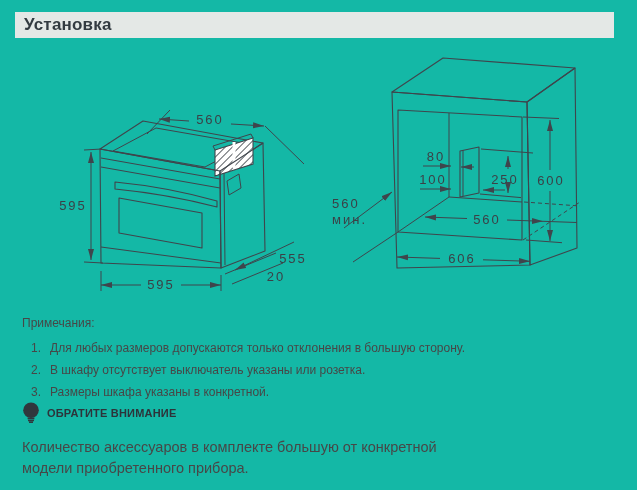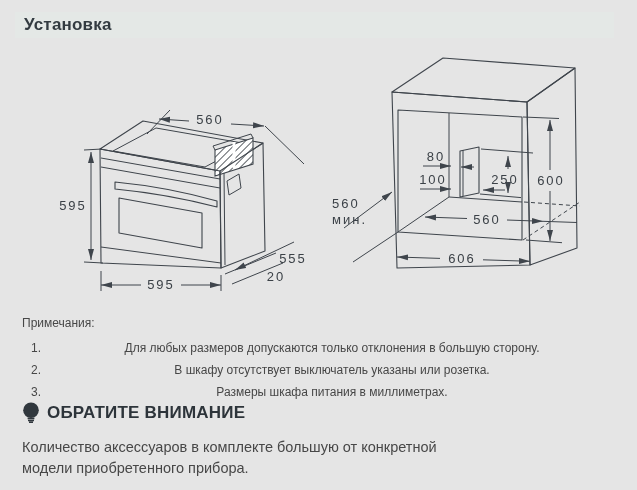--- a/index.html
+++ b/index.html
@@ -1,32 +1,32 @@
 <!DOCTYPE html>
 <html><head>
 <meta charset="utf-8">
 <style>
   html,body{margin:0;padding:0;background:#fff;}
-  .page{position:relative;width:637px;height:490px;background:#e5e5e5;overflow:hidden;
+  .page{position:relative;width:637px;height:490px;background:#14b8a6;overflow:hidden;
         font-family:"Liberation Sans",sans-serif;}
   .header-bar{position:absolute;left:15px;top:12px;width:599px;height:26px;
         background:#e4e8e6;display:flex;align-items:center;padding-left:9px;box-sizing:border-box;}
   .page-title{font-size:17px;font-weight:bold;color:#333b41;letter-spacing:.2px;}
   .diagram{position:absolute;}
   .ln{fill:none;stroke:#3f454c;stroke-width:1.1;stroke-linejoin:round;stroke-linecap:round;}
   .lnthin{fill:none;stroke:#3f454c;stroke-width:1;}
   .dash{stroke-dasharray:4 3;}
   .dim{font-family:"Liberation Sans",sans-serif;font-size:13px;fill:#3b4147;letter-spacing:2px;}
   .notes{position:absolute;left:22px;top:312px;width:592px;color:#474747;font-size:12px;line-height:22px;}
   .notes-heading{margin-bottom:3px;}
   .note{display:flex;}
   .note-num{width:19px;padding-left:9px;flex:0 0 auto;}
-  .note-text{flex:1;text-align:center;}
+  .note-text{flex:1;}
   .attention{position:absolute;left:22px;top:402px;display:flex;align-items:center;gap:7px;}
-  .attention-heading{font-size:17px;font-weight:bold;color:#2d343a;letter-spacing:.2px;}
+  .attention-heading{font-size:11px;font-weight:bold;color:#2d343a;letter-spacing:.2px;}
   .bottom-text{position:absolute;left:22px;top:437px;width:455px;color:#474747;
         font-size:14.5px;line-height:21px;}
 </style>
 </head>
 <body>
 
 <div class="page">
 
   <div class="header-bar">
     <span class="page-title">Установка</span>
@@ -155,21 +155,21 @@
     <div class="note">
       <span class="note-num">1.</span>
       <span class="note-text">Для любых размеров допускаются только отклонения в большую сторону.</span>
     </div>
     <div class="note">
       <span class="note-num">2.</span>
       <span class="note-text">В шкафу отсутствует выключатель указаны или розетка.</span>
     </div>
     <div class="note">
       <span class="note-num">3.</span>
-      <span class="note-text">Размеры шкафа питания в миллиметрах.</span>
+      <span class="note-text">Размеры шкафа указаны в конкретной.</span>
     </div>
   </div>
 
   <div class="attention">
     <svg width="18" height="22" viewBox="0 0 18 22">
       <circle cx="9" cy="8.2" r="7.8" fill="#30373d"></circle>
       <path d="M5.6 16.6 H12.4 M6 18.4 H12 M7 20.2 H11" stroke="#30373d" stroke-width="1.5" fill="none"></path>
     </svg>
     <span class="attention-heading">ОБРАТИТЕ ВНИМАНИЕ</span>
   </div>

